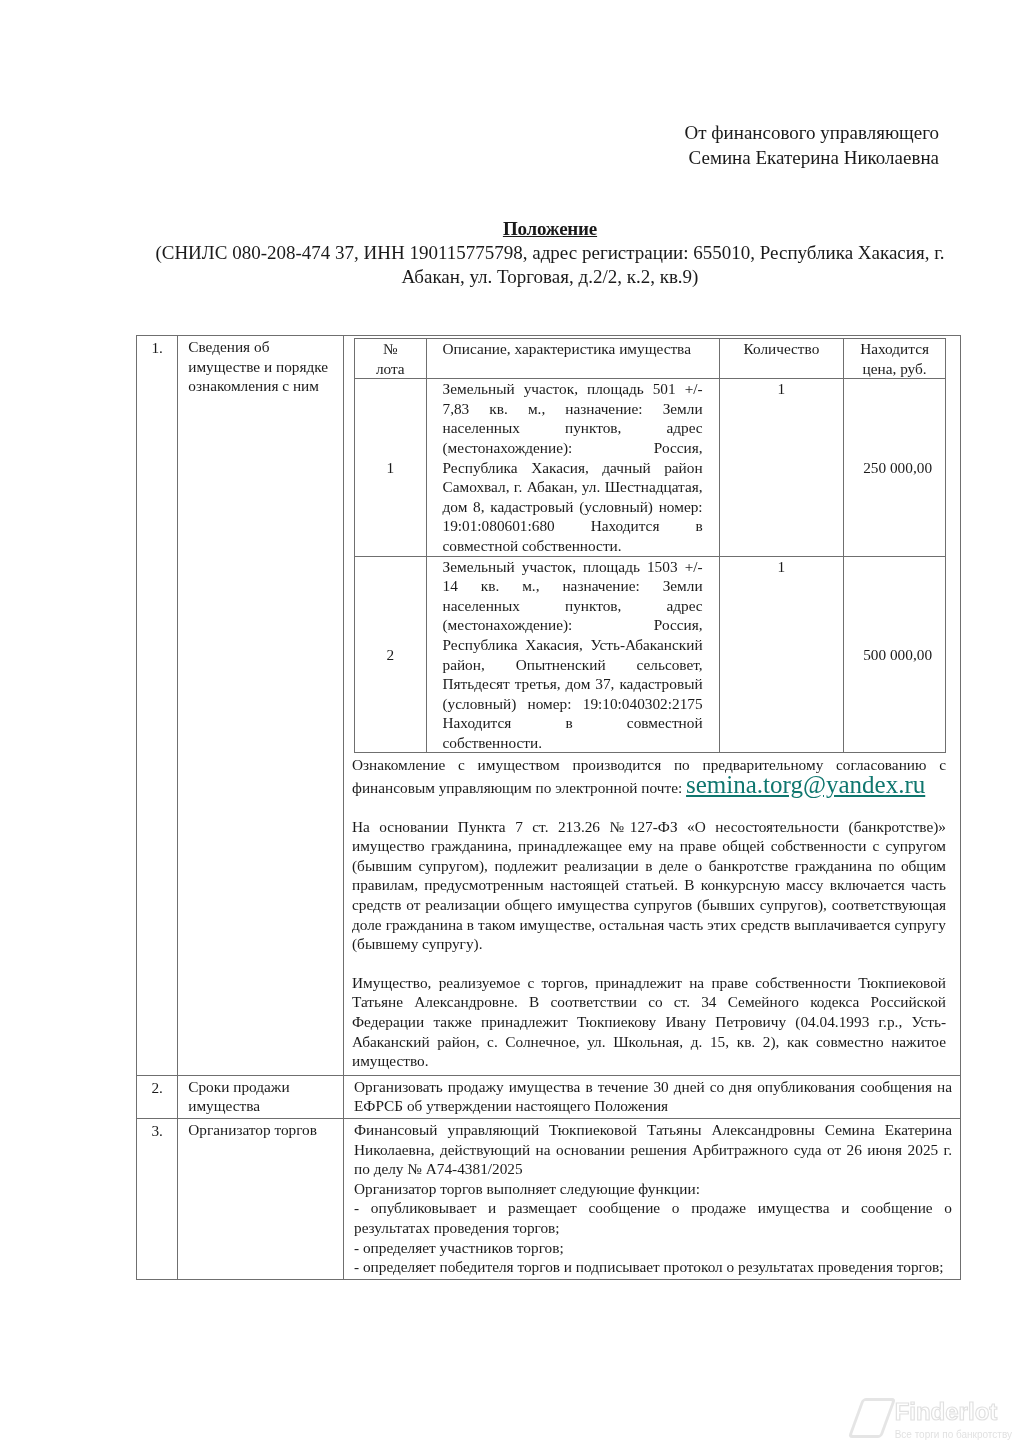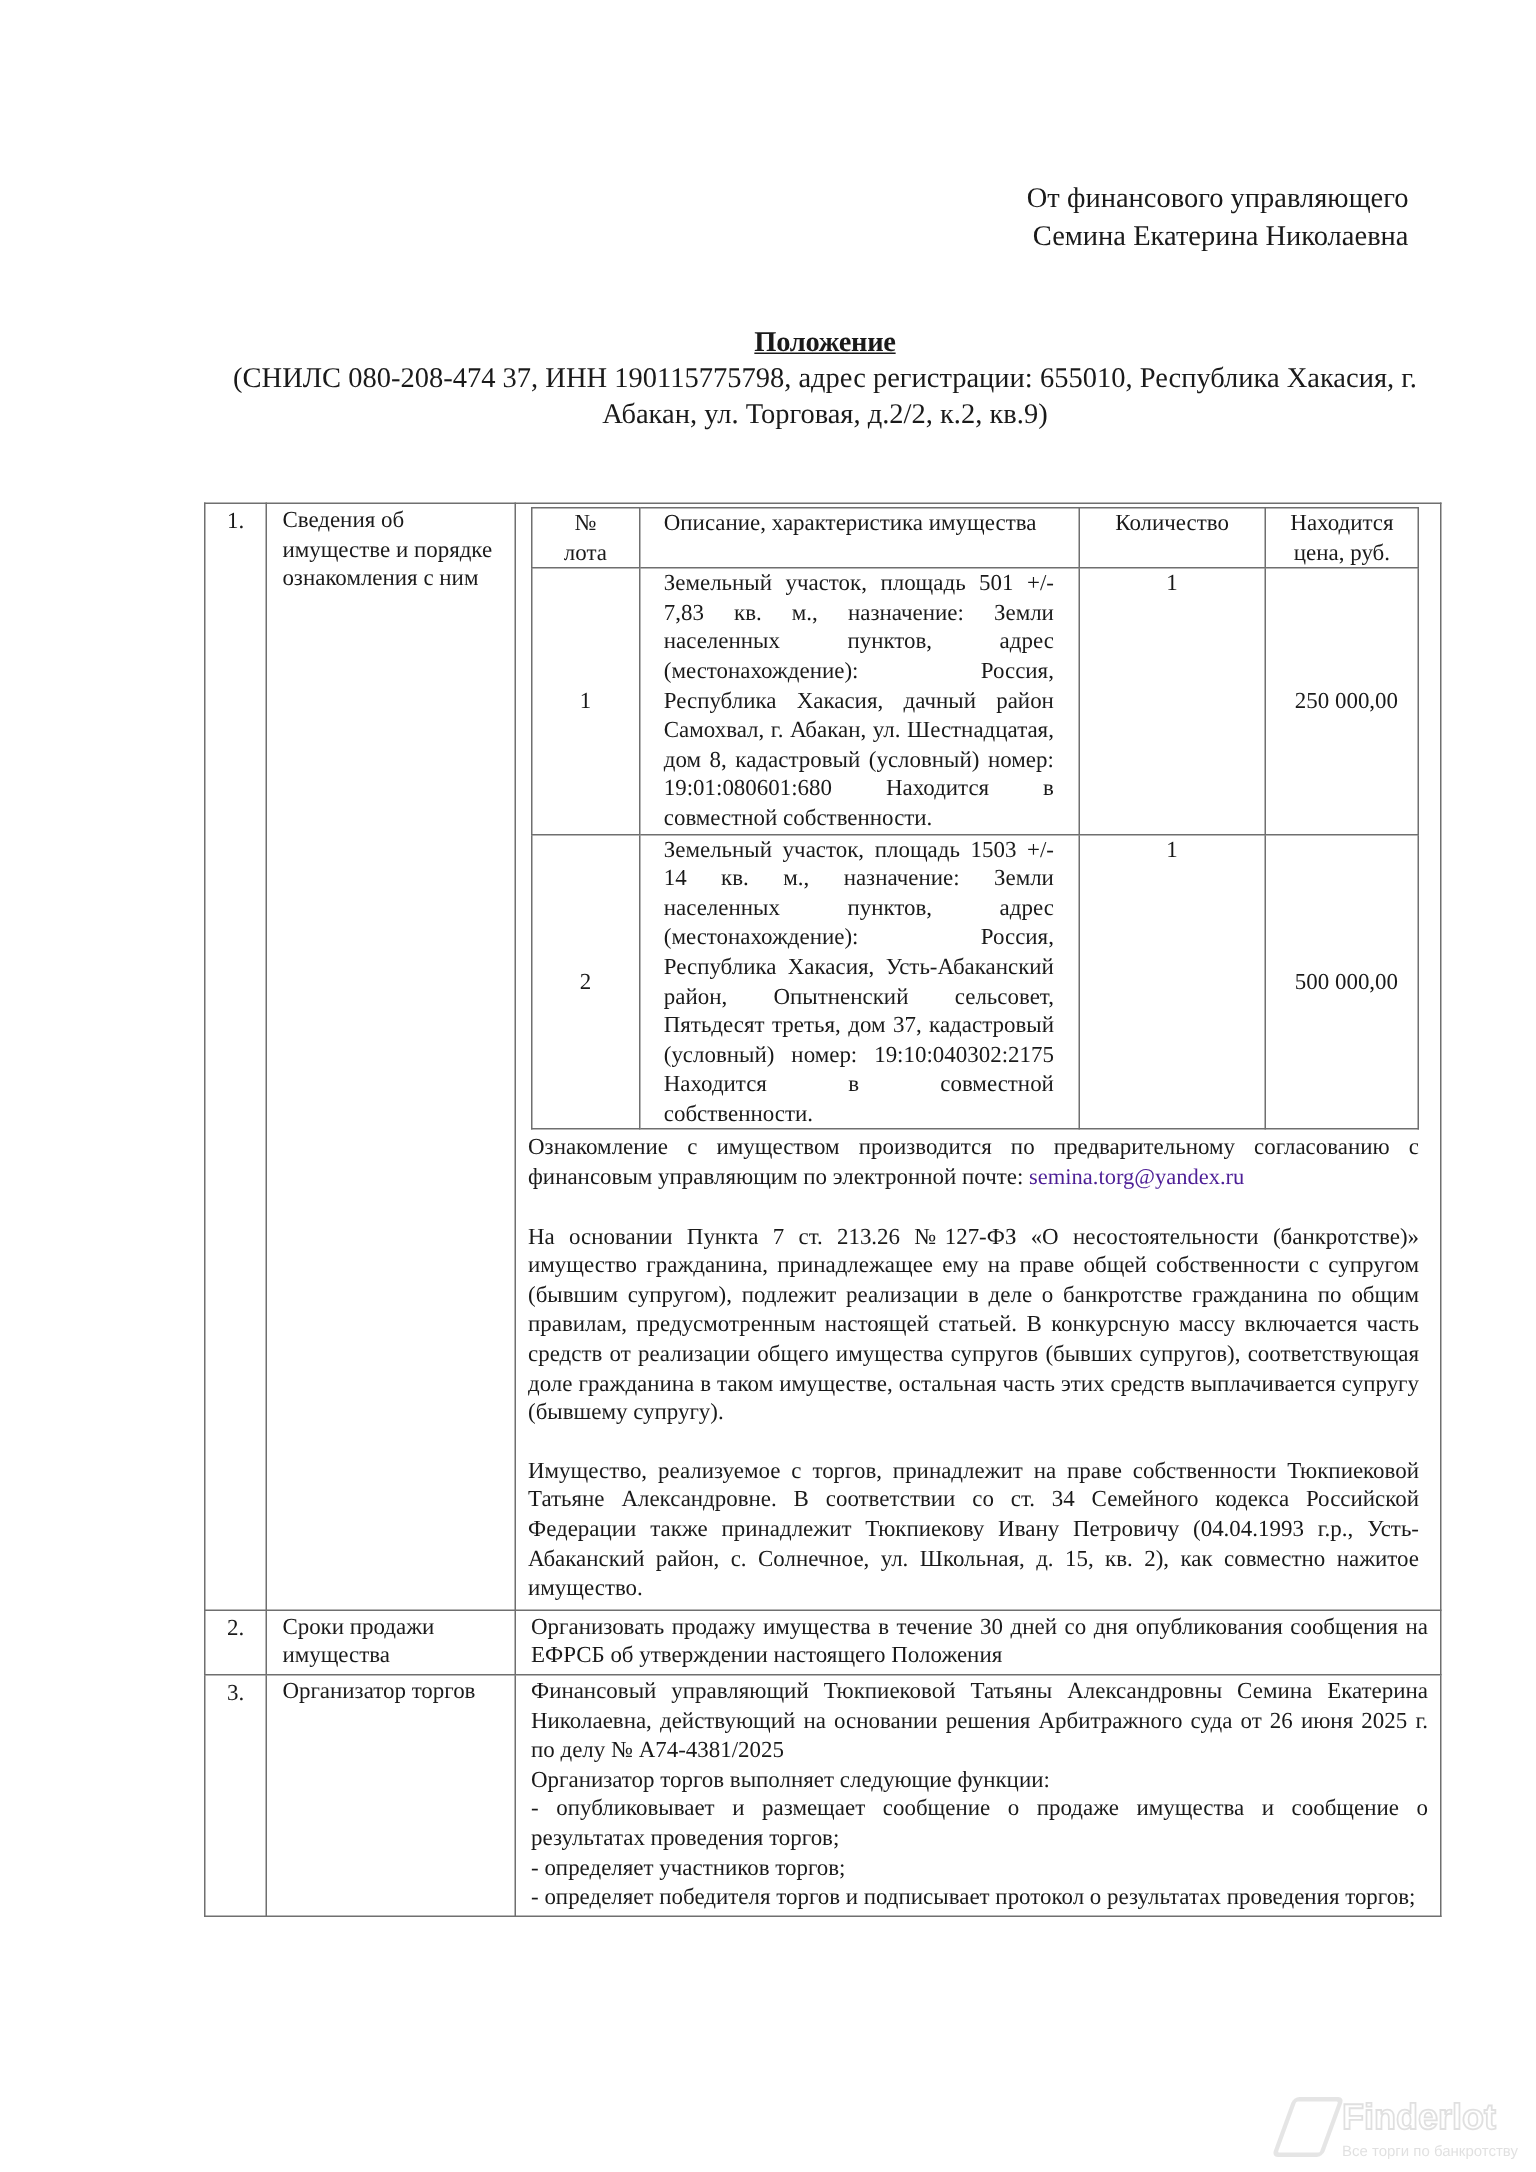--- a/index.html
+++ b/index.html
@@ -27,21 +27,21 @@
   table.inner td { border: 1.5px solid #6f6f6f; vertical-align: top; padding: 0 16px; }
   table.inner .c-lot { width: 40px; text-align: center; }
   table.inner .c-desc { width: 280px; text-align: justify; }
   table.inner .c-qty { width: 94px; text-align: center; }
   table.inner .c-price { text-align: center; }
   table.inner .mid { vertical-align: middle; }
   table.inner .price-val { vertical-align: middle; text-align: center; padding-right: 10px; }
 
   .para { text-align: justify; margin: 0; }
   .gap { height: 19px; }
-  .email { color: #4c1d95; font-size: 15px; }
+  .email { color: #0f766e; text-decoration: underline; font-size: 25px; }
 
   .watermark { position: absolute; right: 12px; bottom: 8px; display: flex; align-items: center;
                opacity: 0.25; color: #8a8a8a; }
   .watermark .wm-logo { width: 28px; height: 34px; border: 3px solid #9a9a9a; border-radius: 4px;
                transform: skewX(-20deg); margin-right: 6px; }
   .watermark .wm-name { font-family: "Liberation Sans", sans-serif; font-size: 24px; line-height: 34px;
                font-weight: bold; color: transparent; -webkit-text-stroke: 1.2px #888; }
   .watermark .wm-sub { font-family: Liberation Sans, sans-serif; font-size: 10px; color: #888; }
 </style>
 </head>

